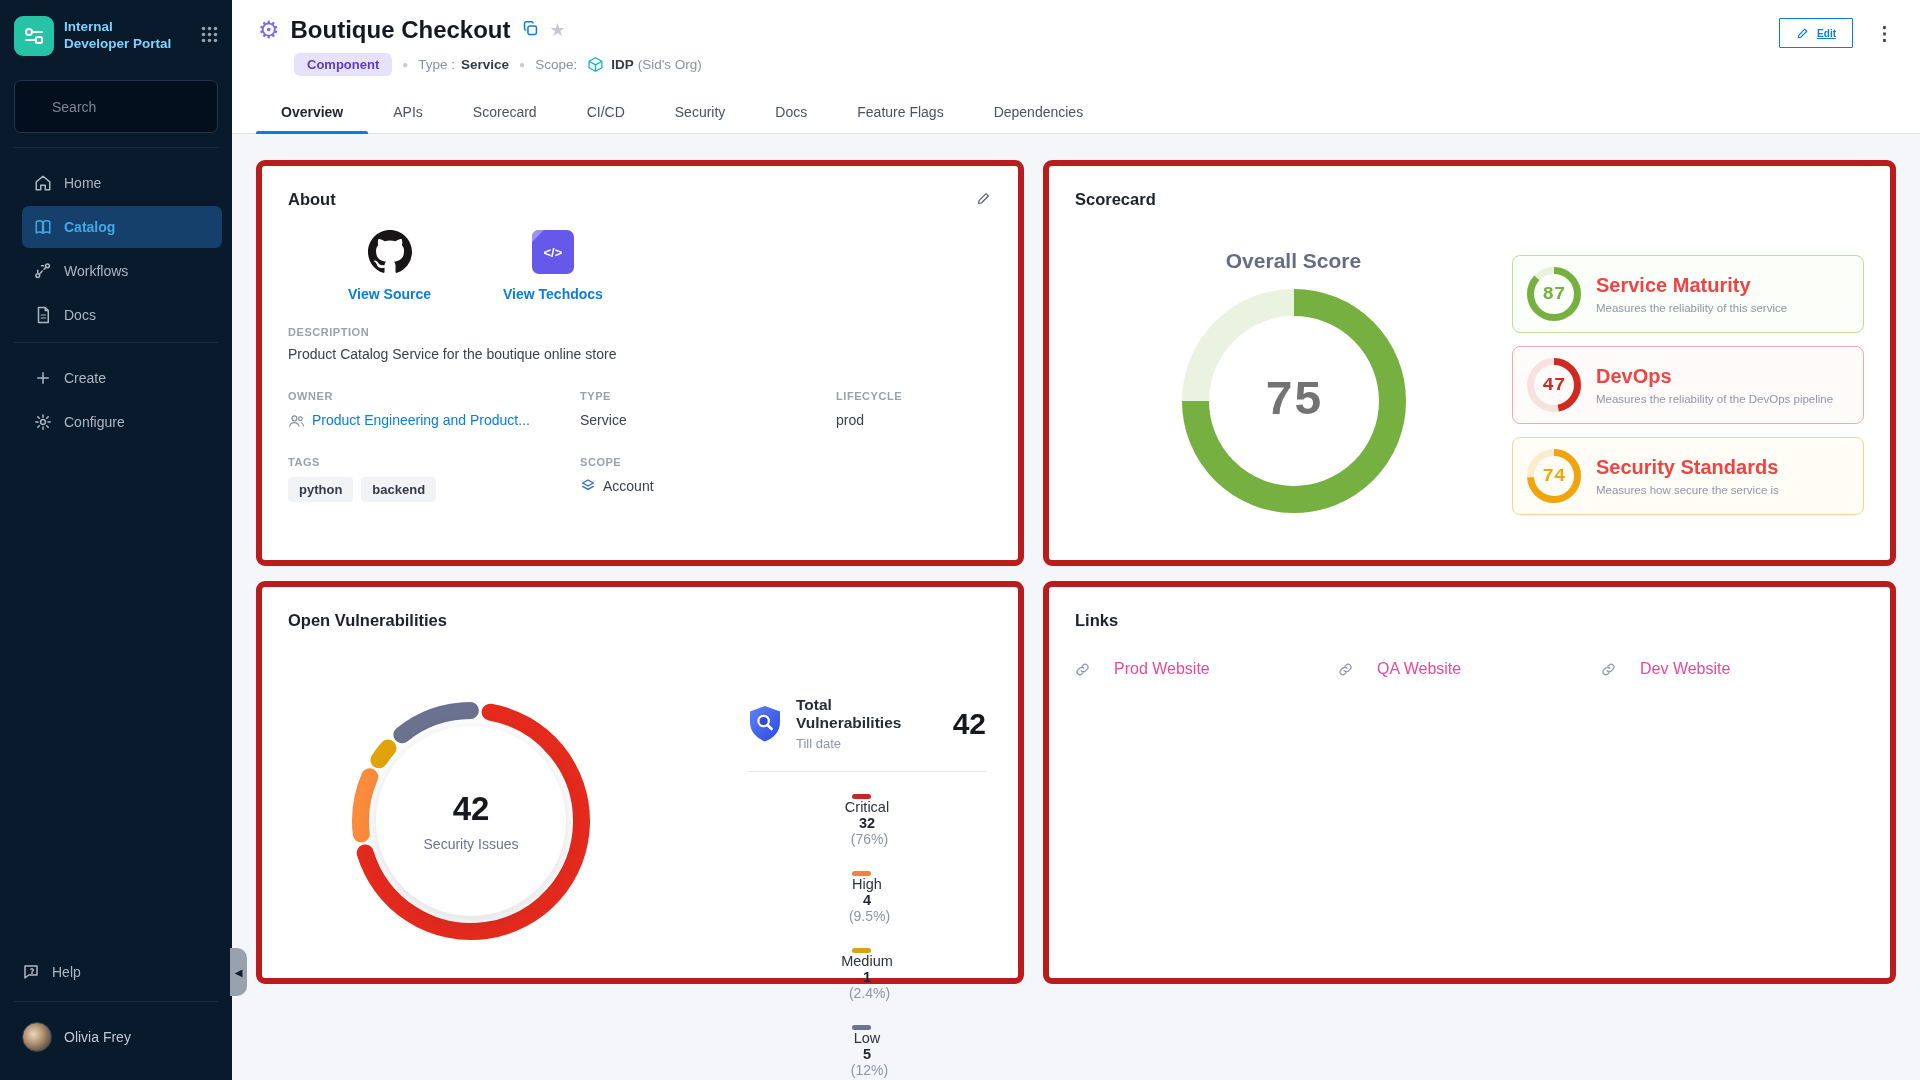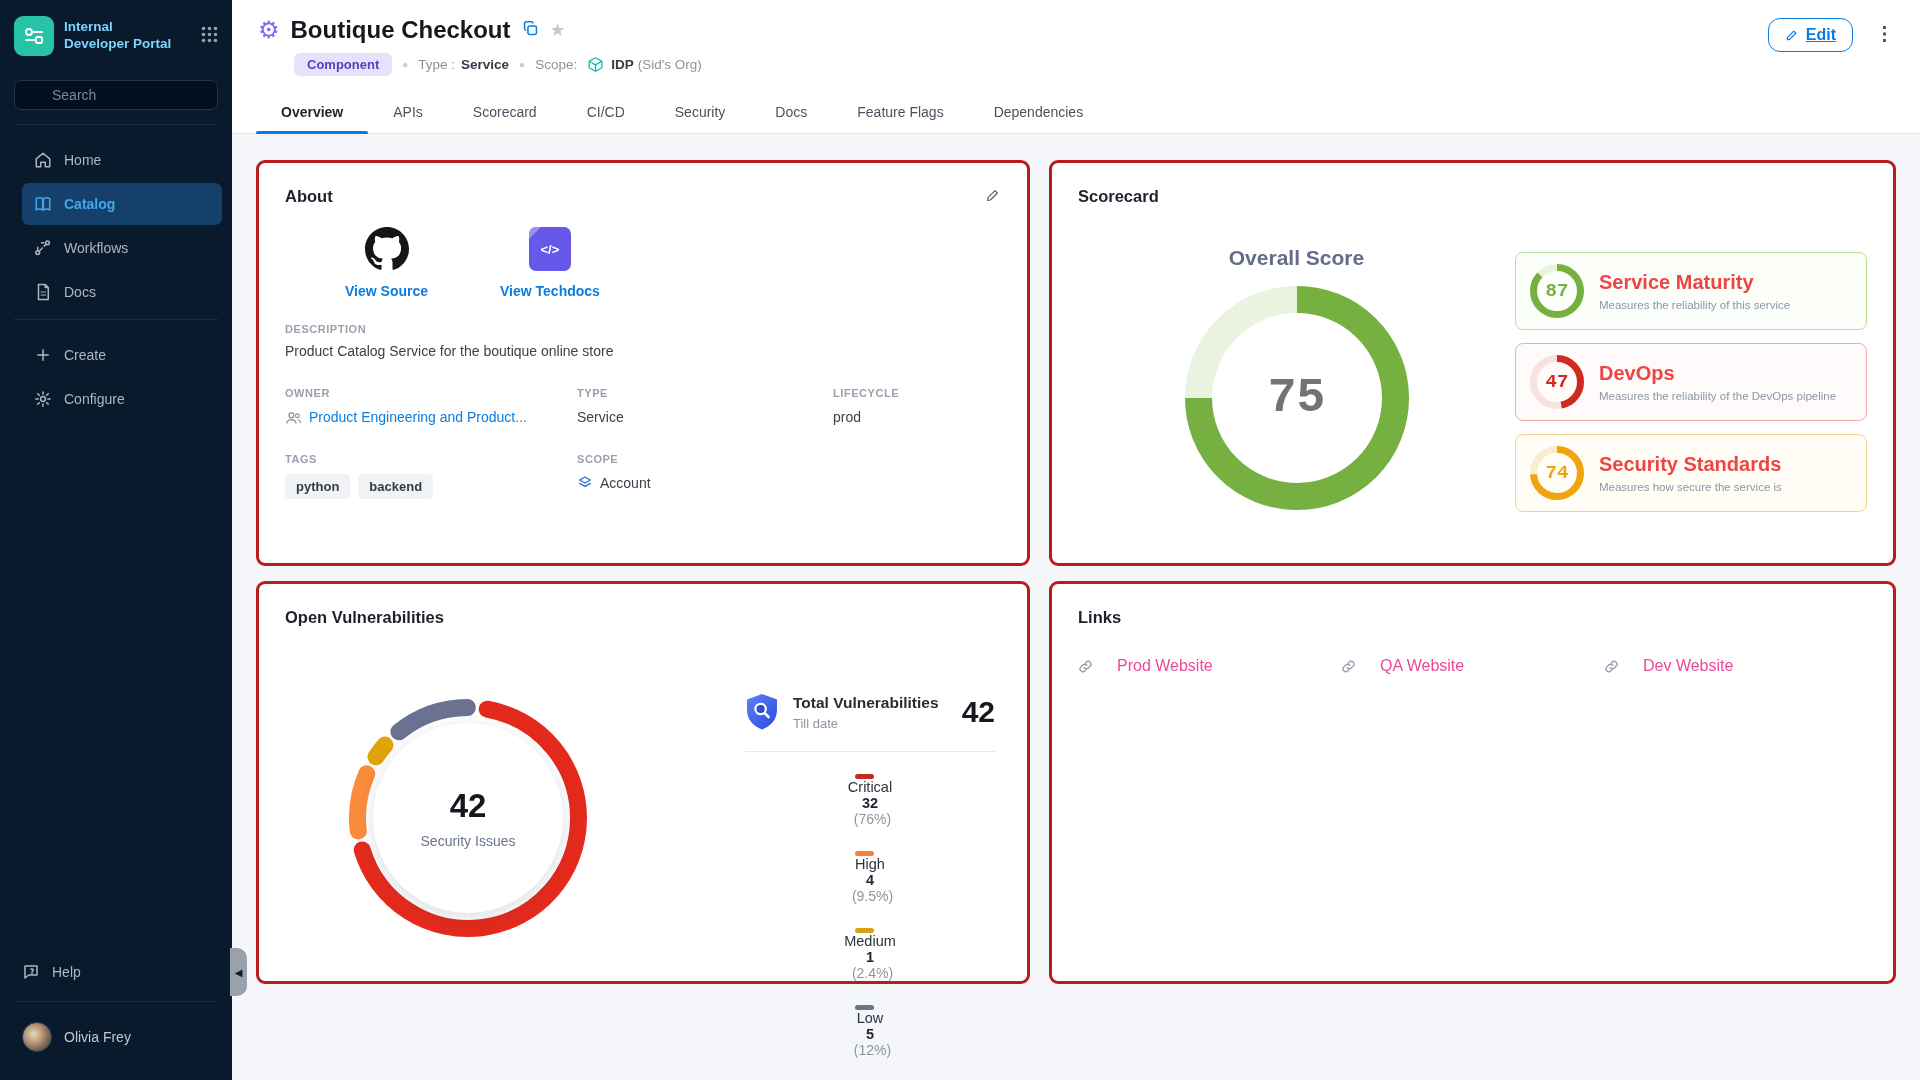--- a/index.html
+++ b/index.html
@@ -5,21 +5,21 @@
   * { margin:0; padding:0; box-sizing:border-box; }
   html,body { width:1920px; height:1080px; overflow:hidden; font-family:"Liberation Sans", sans-serif; background:#f5f6f9; }
   .app { display:flex; width:1920px; height:1080px; }
 
   
   .sidebar { position:relative; width:232px; height:1080px; background:#081a2c; color:#aeb6c2; display:flex; flex-direction:column; flex-shrink:0; }
   .logo-row { display:flex; align-items:center; padding:16px 14px 14px 14px; gap:10px; }
   .logo-mark { width:40px; height:40px; background:#27c3a7; border-radius:9px; display:flex; align-items:center; justify-content:center; flex-shrink:0; }
   .logo-text { color:#7dd3fc; font-size:13.5px; font-weight:700; line-height:1.25; flex:1; }
   .grid-icon { margin-left:auto; cursor:pointer; }
-  .search-box { margin:10px 14px 14px 14px; height:30px; background:#040f1e; border:1px solid #233448; border-radius:7px; display:flex; align-items:center; gap:9px; padding:0 28px; }
+  .search-box { margin:10px 14px 14px 14px; height:53px; background:#040f1e; border:1px solid #233448; border-radius:7px; display:flex; align-items:center; gap:9px; padding:0 28px; }
   .search-box input { background:transparent; border:none; outline:none; color:#aeb6c2; font-size:14px; width:140px; font-family:"Liberation Sans",sans-serif; }
   .search-box input::placeholder { color:#7d8794; }
   .side-div { border-top:1px solid #1b2c40; margin:0 14px; }
   .nav { padding:14px 10px 6px 22px; display:flex; flex-direction:column; gap:2px; }
   .nav-item { display:flex; align-items:center; gap:12px; padding:12px 12px; border-radius:7px; font-size:14px; cursor:pointer; color:#aeb6c2; }
   .nav-item svg { flex-shrink:0; }
   .nav-item.active { background:#14406b; color:#41a8e5; font-weight:700; }
   .spacer { flex:1; }
   .bottom-block { padding:10px 10px 16px 10px; }
   .user-row { display:flex; align-items:center; gap:12px; padding:12px 12px; font-size:14px; color:#c2c8d2; }
@@ -34,30 +34,30 @@
   .gear-purple { color:#7a6cf0; font-size:24px; line-height:1; }
   .page-title { font-size:24px; font-weight:700; color:#14181f; }
   .copy-icon, .star-icon { cursor:pointer; }
   .star-icon { color:#c5cad2; font-size:18px; }
   .meta-row { margin:9px 0 14px 36px; display:flex; align-items:center; gap:10px; font-size:13.5px; color:#8b929e; }
   .badge { background:#e7e2fb; color:#5b3cc4; font-weight:600; font-size:13px; padding:4px 13px; border-radius:6px; }
   .dot-sep { color:#c6ccd4; font-size:10px; }
   .meta-dark { color:#343b47; font-weight:600; }
   .meta-light { color:#8b929e; }
   .topbar-right { display:flex; align-items:flex-start; gap:22px; padding-top:2px; }
-  .edit-btn { display:flex; align-items:center; gap:7px; border:1.5px solid #0b7de0; color:#0b7de0; background:#fff; font-weight:700; font-size:16px; border-radius:12px; padding:7px 16px; cursor:pointer; font-family:"Liberation Sans",sans-serif;text-decoration:underline; }
+  .edit-btn { display:flex; align-items:center; gap:7px; border:1.5px solid #0b7de0; color:#0b7de0; background:#fff; font-weight:700; font-size:10px; border-radius:1px; padding:7px 16px; cursor:pointer; font-family:"Liberation Sans",sans-serif;text-decoration:underline; }
   .kebab { color:#3f4652; font-size:19px; font-weight:700; letter-spacing:0; cursor:pointer; padding-top:4px; }
 
   .tabs { background:#fff; display:flex; padding-left:24px; border-bottom:1px solid #e2e5e9; }
   .tab { padding:14px 25px 13px 25px; font-size:14px; color:#4b525e; cursor:pointer; position:relative; }
   .tab.active { color:#1f252e; font-weight:700; }
   .tab.active::after { content:""; position:absolute; left:0; right:0; bottom:-1px; height:3px; background:#0b7de0; border-radius:2px 2px 0 0; }
 
   .content { flex:1; background:#f5f6f9; padding:26px 24px; display:grid; grid-template-columns:1fr 1fr; grid-template-rows:406px 403px; gap:15px 19px; overflow:hidden; }
-  .card { background:#fff; border:3px solid #b91c1c; border-radius:9px; padding:24px 26px; }
+  .card { background:#fff; border:6px solid #b91c1c; border-radius:9px; padding:24px 26px; }
   .card-title { font-size:16.5px; font-weight:700; color:#1c212b; }
   .card-head { display:flex; justify-content:space-between; align-items:flex-start; }
   .pencil-btn { cursor:pointer; }
 
   
   .about-links { display:flex; gap:72px; margin:20px 0 6px 60px; }
   .about-link { display:flex; flex-direction:column; align-items:center; gap:12px; cursor:pointer; }
   .about-link .lbl { color:#0b7de0; font-weight:700; font-size:14px; }
   .techdocs-ic { width:42px; height:44px; background:#6658e8; border-radius:7px; position:relative; display:flex; align-items:center; justify-content:center; color:#fff; font-weight:700; font-size:13px; overflow:hidden; }
   .techdocs-ic::before { content:""; position:absolute; top:0; left:0; border-style:solid; border-width:12px 12px 0 0; border-color:#9c92f2 transparent transparent transparent; }

